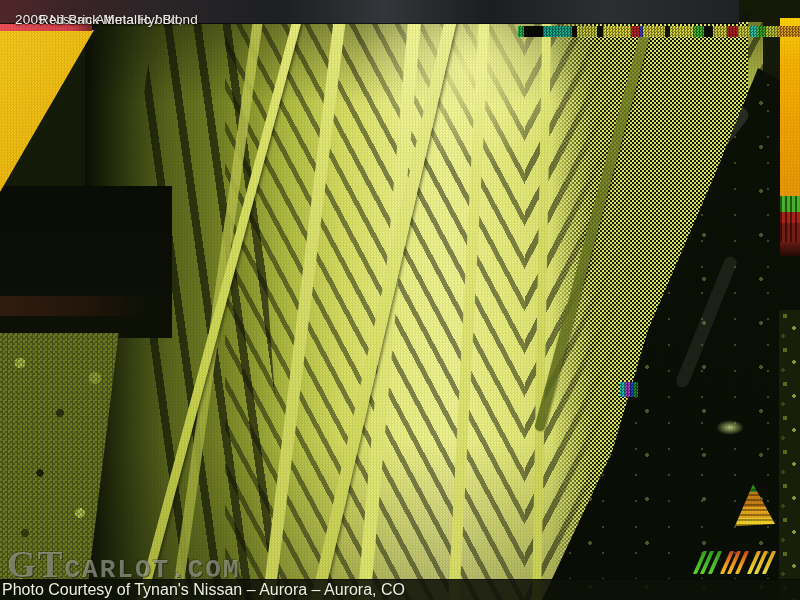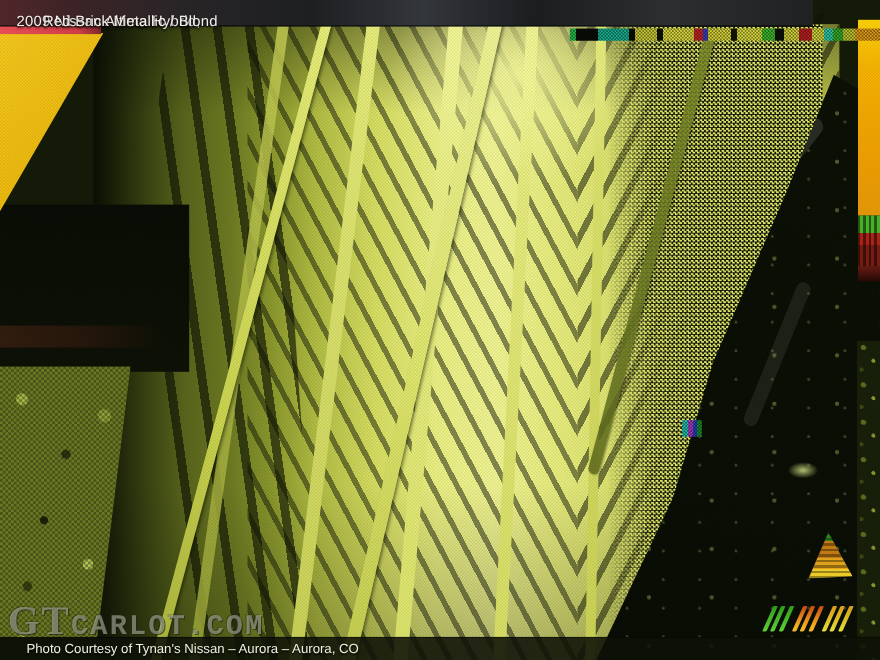--- a/index.html
+++ b/index.html
@@ -143,21 +143,21 @@
   .logo{left:698px;top:550px;width:76px;height:25px;display:flex;align-items:center;}
   .logo span{position:static;display:block;width:5px;height:23px;margin-right:3px;
     transform:skewX(-24deg);border-radius:1px;}
   .logo .lg{background:linear-gradient(180deg,#2f9c1c,#5ecf35);}
   .logo .lo{background:linear-gradient(180deg,#c84715,#f0a51e 70%,#f2b92a);}
   .logo .ly{background:linear-gradient(180deg,#d89a1a,#e4de38);}
   .logo .gap{margin-left:5px;}
 
   .footer-bar{left:0;top:579px;width:800px;height:21px;background:rgba(14,17,7,.88);
     display:flex;align-items:center;border-top:1px solid rgba(0,0,0,.4);}
-  .footer-bar .credit{position:static;margin-left:24px;font-size:12px;color:#eef0e4;
+  .footer-bar .credit{position:static;margin-left:2px;font-size:16px;color:#eef0e4;
     text-shadow:0 1px 1px rgba(0,0,0,.7);white-space:nowrap;}
 </style>
 </head>
 <body>
 
 <div class="stage">
 
   <div class="tire">
     <div class="tire-vshade"></div>
     <div class="shoulder-dashes"></div>

